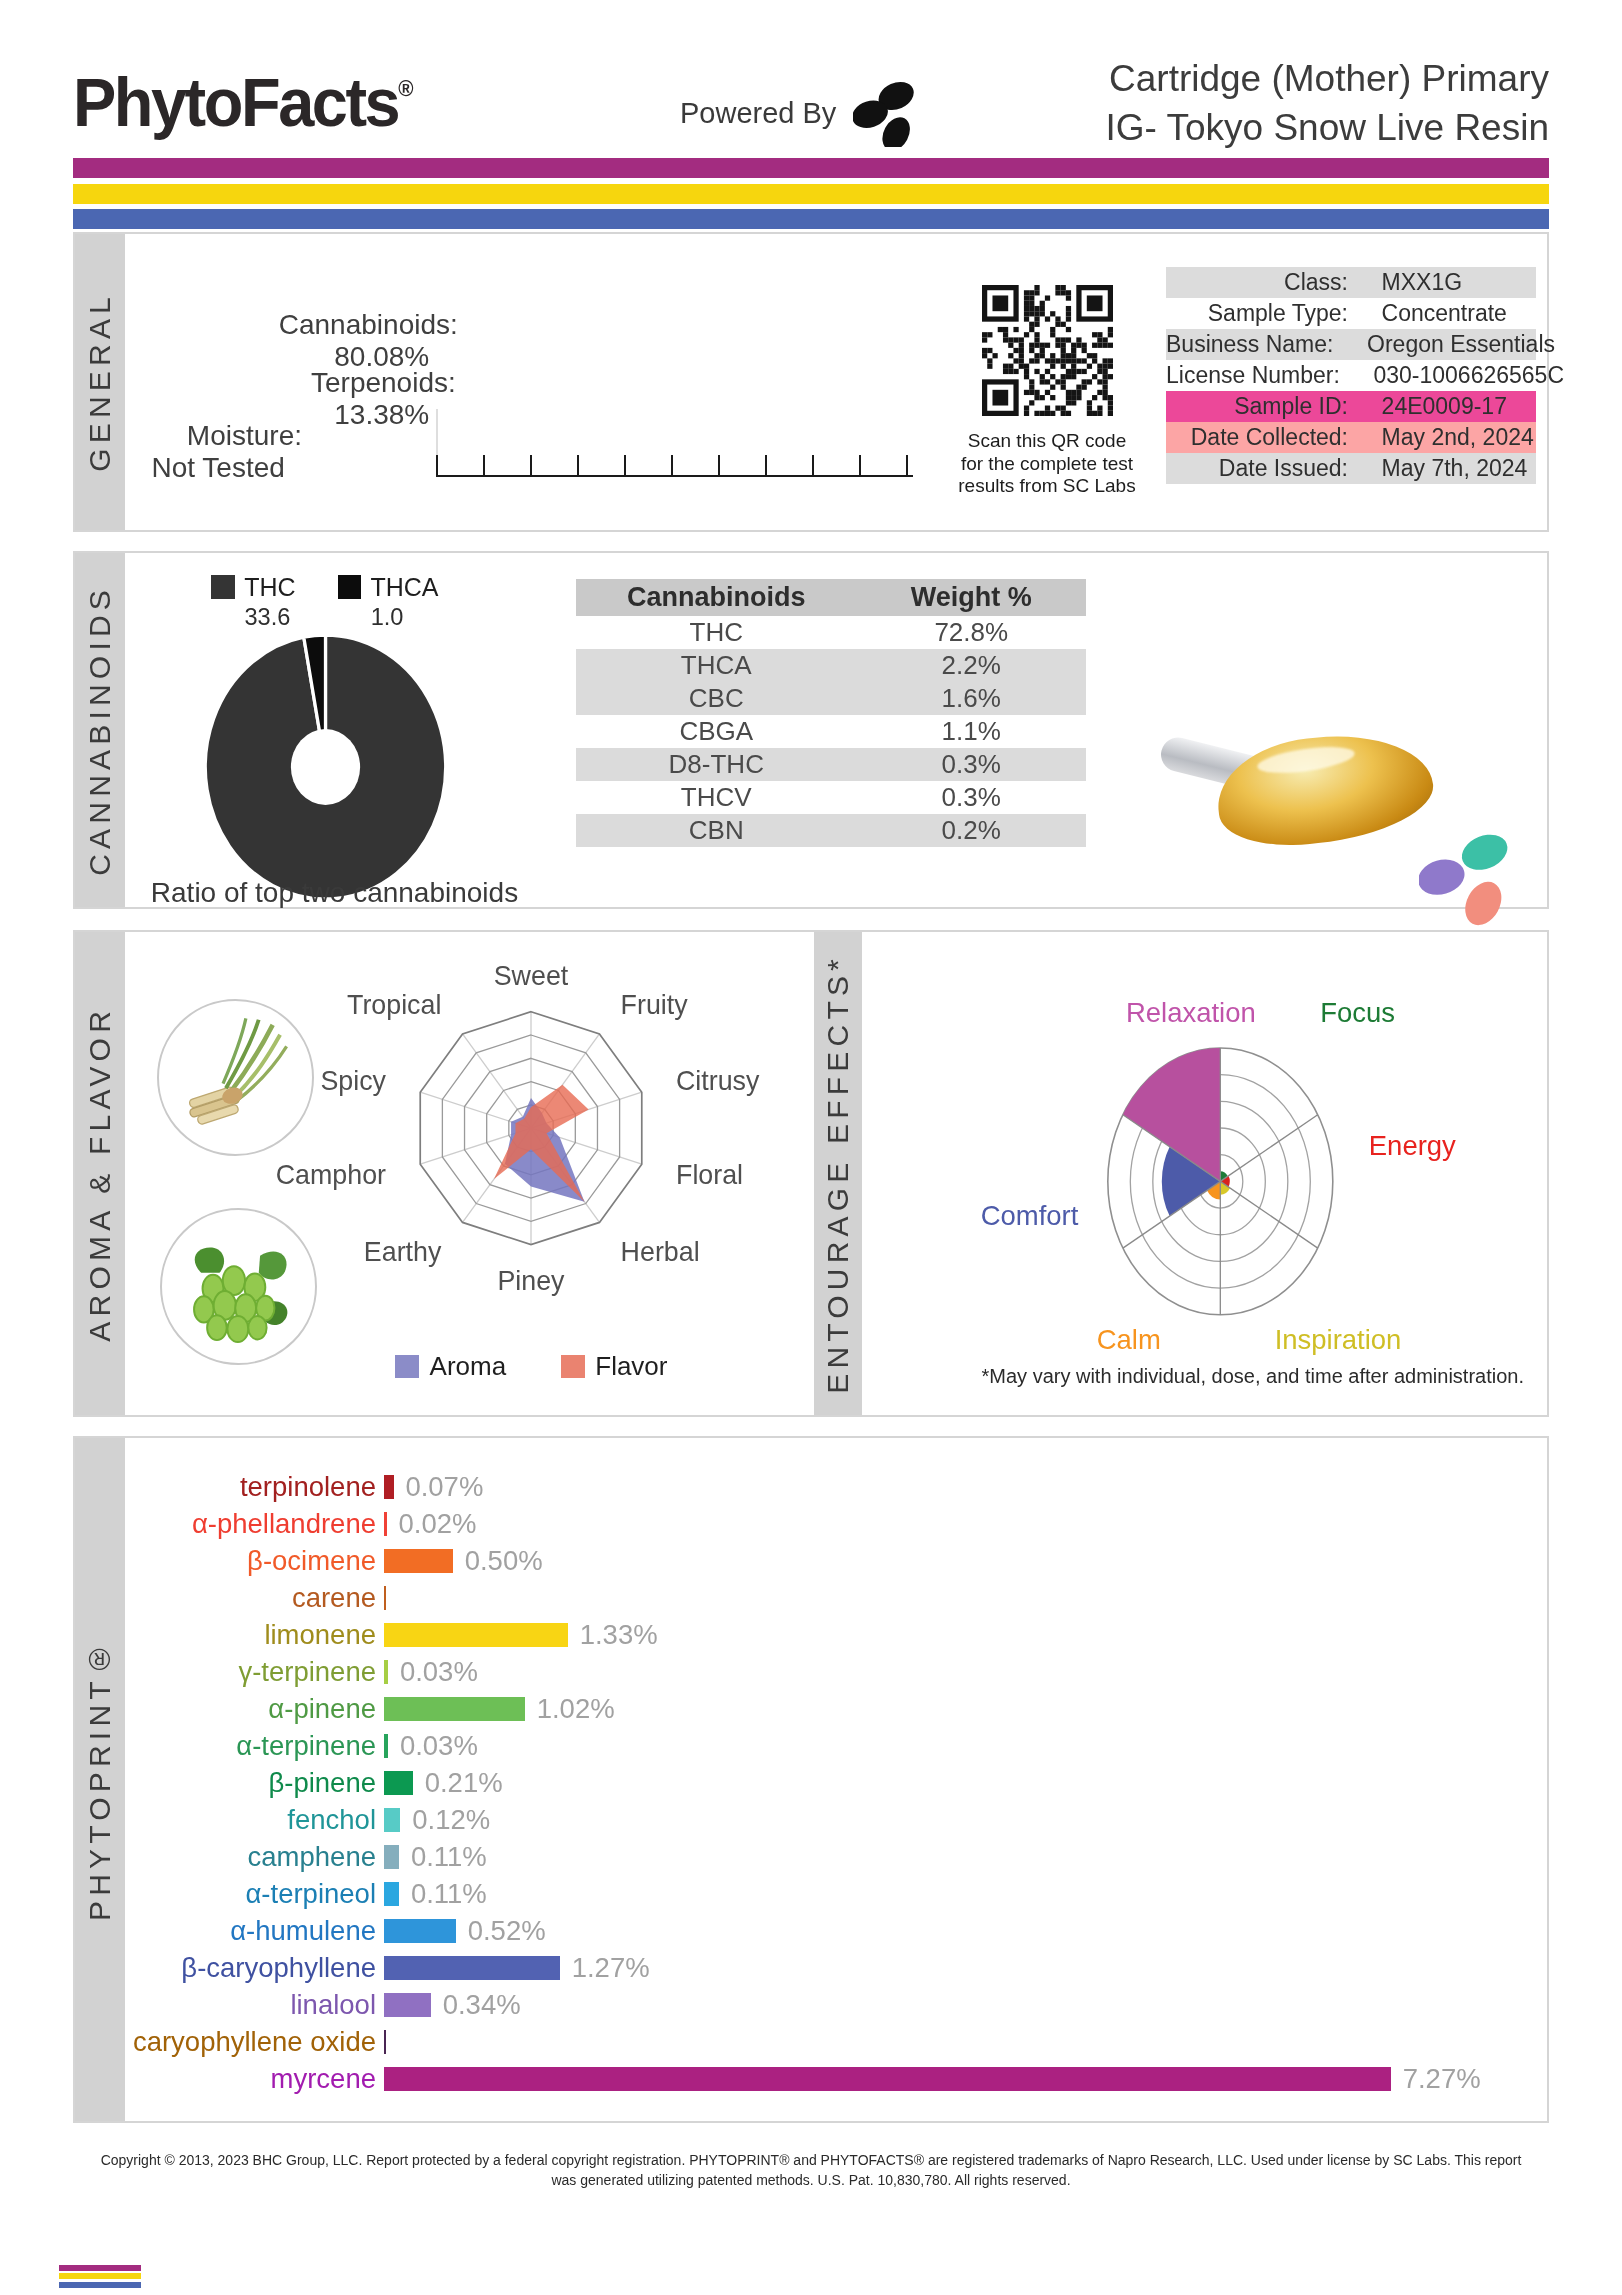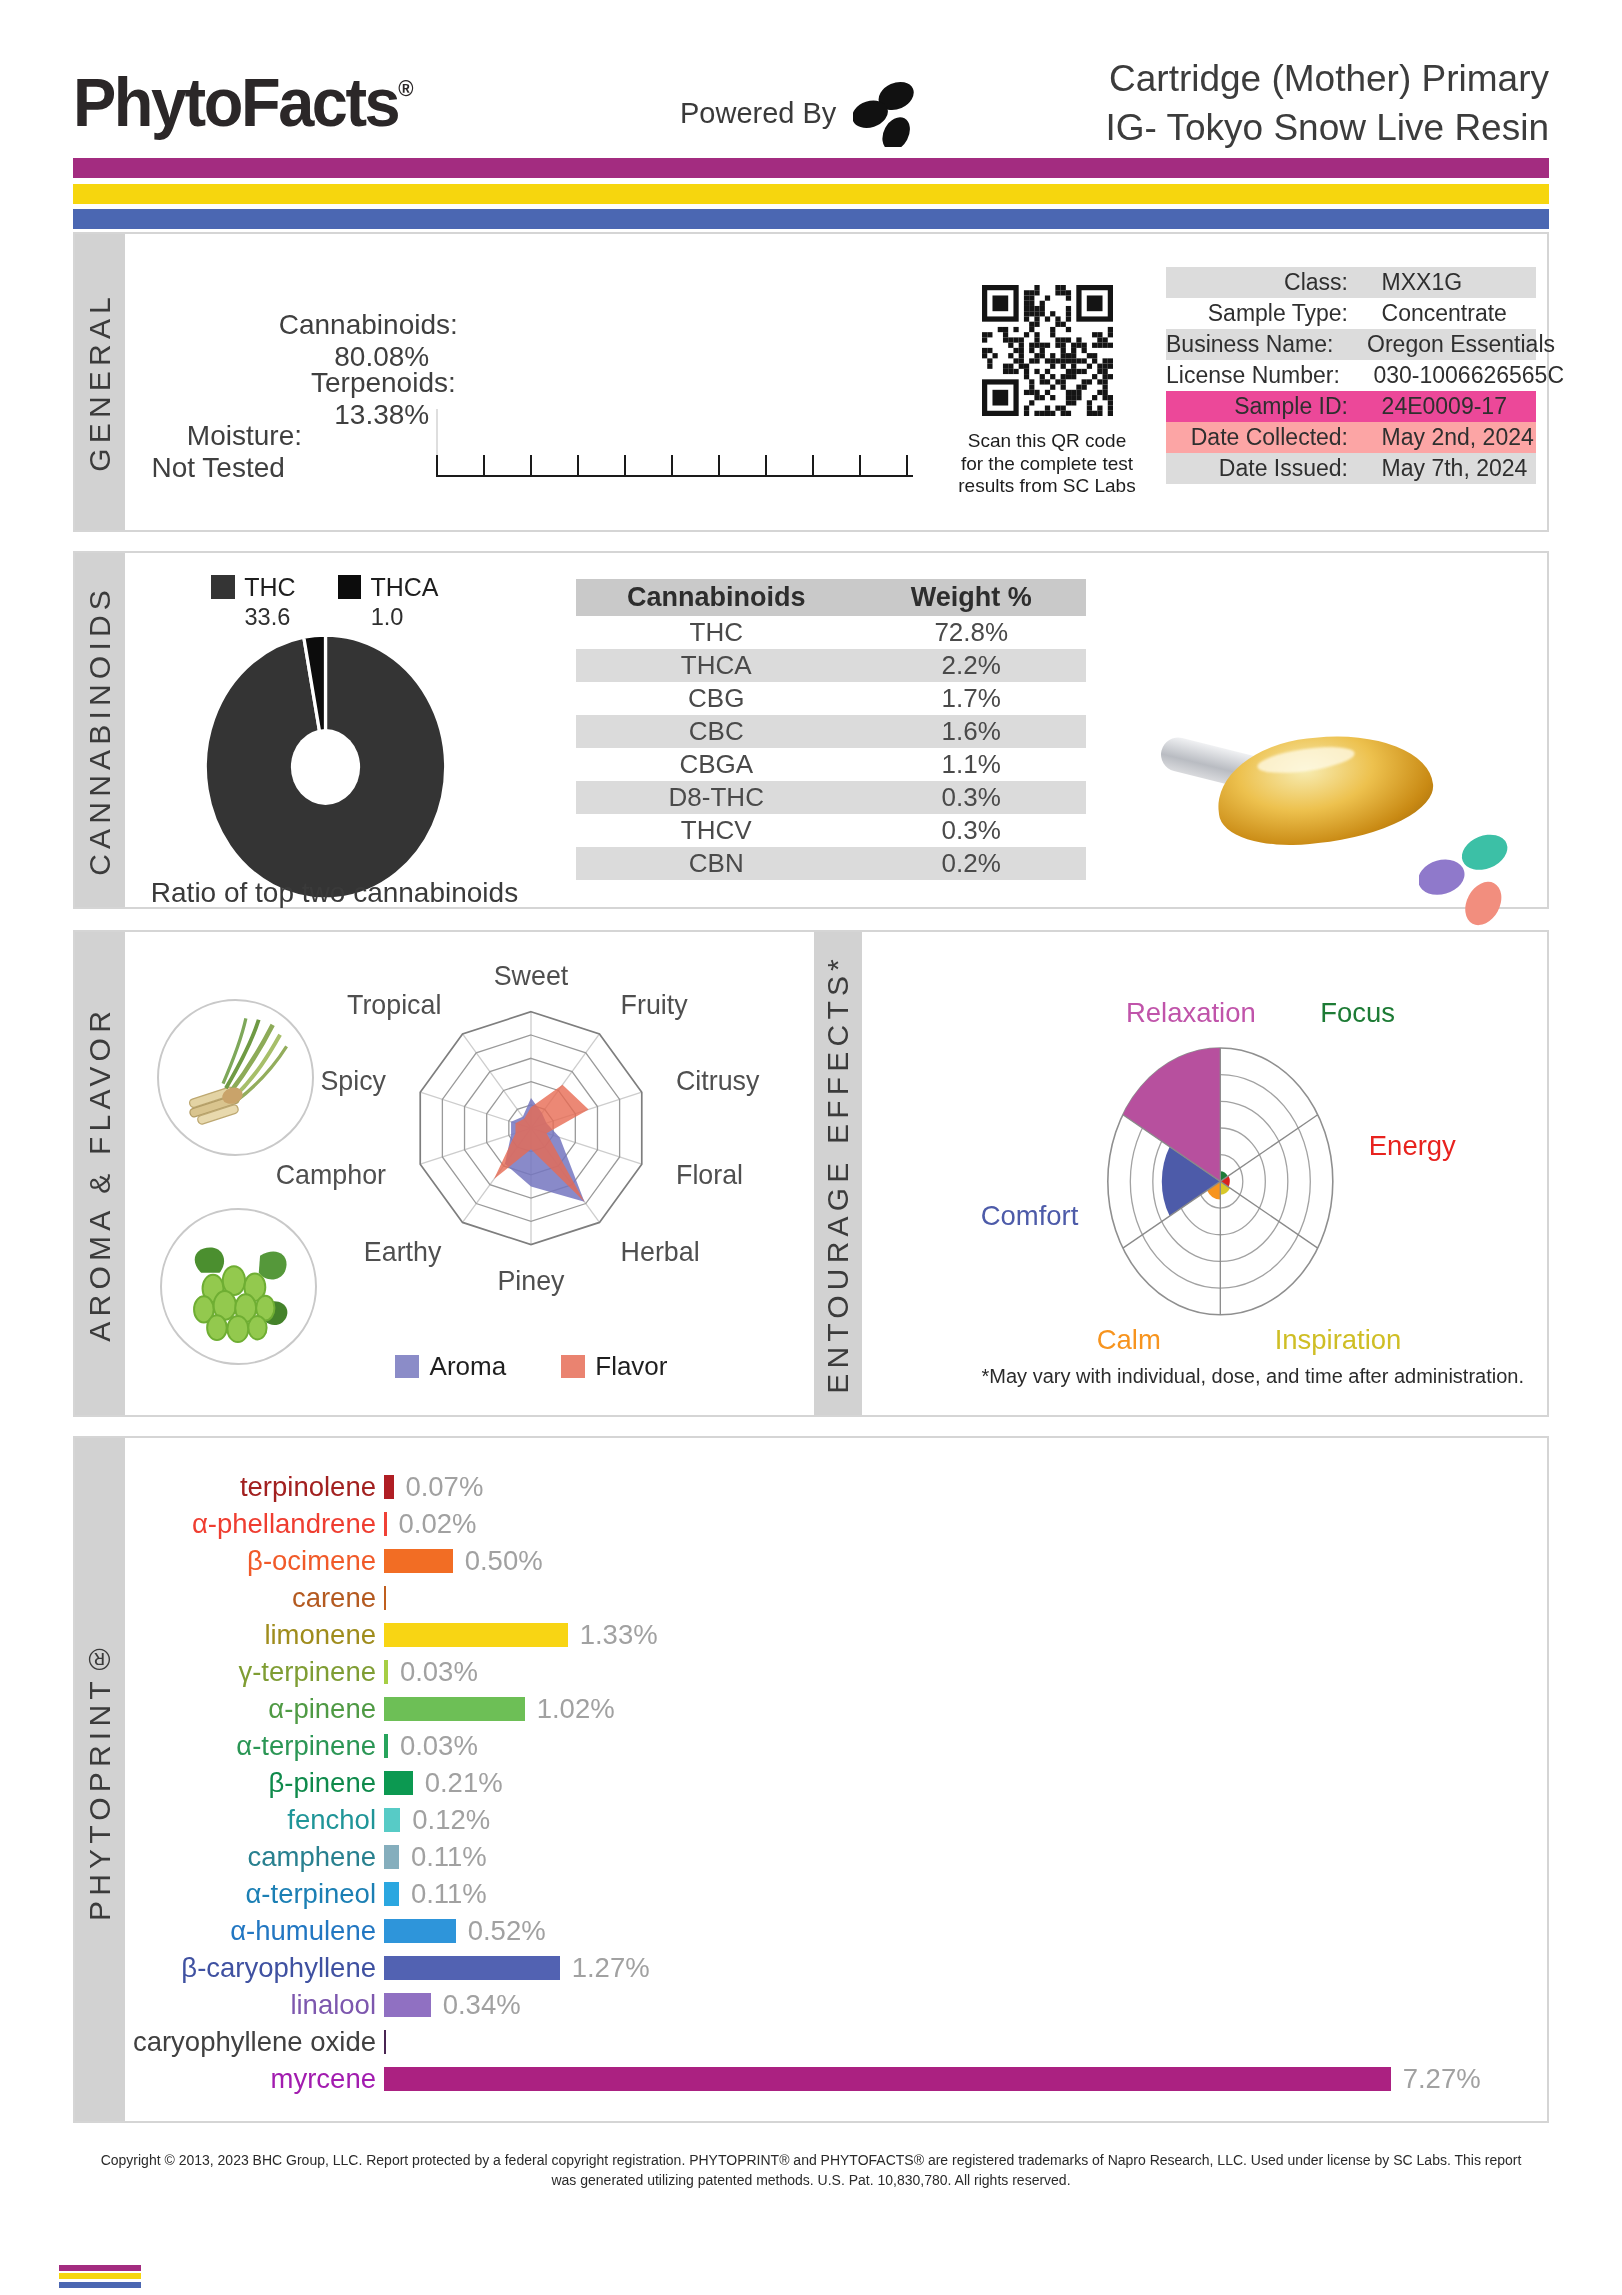--- a/index.html
+++ b/index.html
@@ -441,24 +441,20 @@
             <div class="ct-c2">Weight %</div>
           </div>
           <div class="ct-row" style="background: rgb(255, 255, 255);">
             <div class="ct-c1">THC</div>
             <div class="ct-c2">72.8%</div>
           </div>
           <div class="ct-row" style="background: rgb(219, 219, 219);">
             <div class="ct-c1">THCA</div>
             <div class="ct-c2">2.2%</div>
           </div>
-          <div class="ct-row" style="background: rgb(255, 255, 255);">
-            <div class="ct-c1">CBG</div>
-            <div class="ct-c2">1.7%</div>
-          </div>
           <div class="ct-row" style="background: rgb(219, 219, 219);">
             <div class="ct-c1">CBC</div>
             <div class="ct-c2">1.6%</div>
           </div>
           <div class="ct-row" style="background: rgb(255, 255, 255);">
             <div class="ct-c1">CBGA</div>
             <div class="ct-c2">1.1%</div>
           </div>
           <div class="ct-row" style="background: rgb(219, 219, 219);">
             <div class="ct-c1">D8-THC</div>
@@ -671,21 +667,21 @@
             <div class="t-label" style="color: rgb(63, 81, 161);">β-caryophyllene</div>
             <div class="t-bar" style="background: rgb(82, 98, 178); width: 176px;"></div>
             <div class="t-value">1.27%</div>
           </div>
           <div class="t-row">
             <div class="t-label" style="color: rgb(125, 87, 174);">linalool</div>
             <div class="t-bar" style="background: rgb(144, 112, 194); width: 47px;"></div>
             <div class="t-value">0.34%</div>
           </div>
           <div class="t-row">
-            <div class="t-label" style="color: #404040;">caryophyllene oxide</div>
+            <div class="t-label" style="color: #a16207;">caryophyllene oxide</div>
             <div class="t-bar" style="background: rgb(74, 37, 83); width: 2.6px;"></div>
           </div>
           <div class="t-row">
             <div class="t-label" style="color: #a21caf;">myrcene</div>
             <div class="t-bar" style="background: rgb(171, 33, 129); width: 1007px;"></div>
             <div class="t-value">7.27%</div>
           </div>
         </div>
     </div>
   </div>

